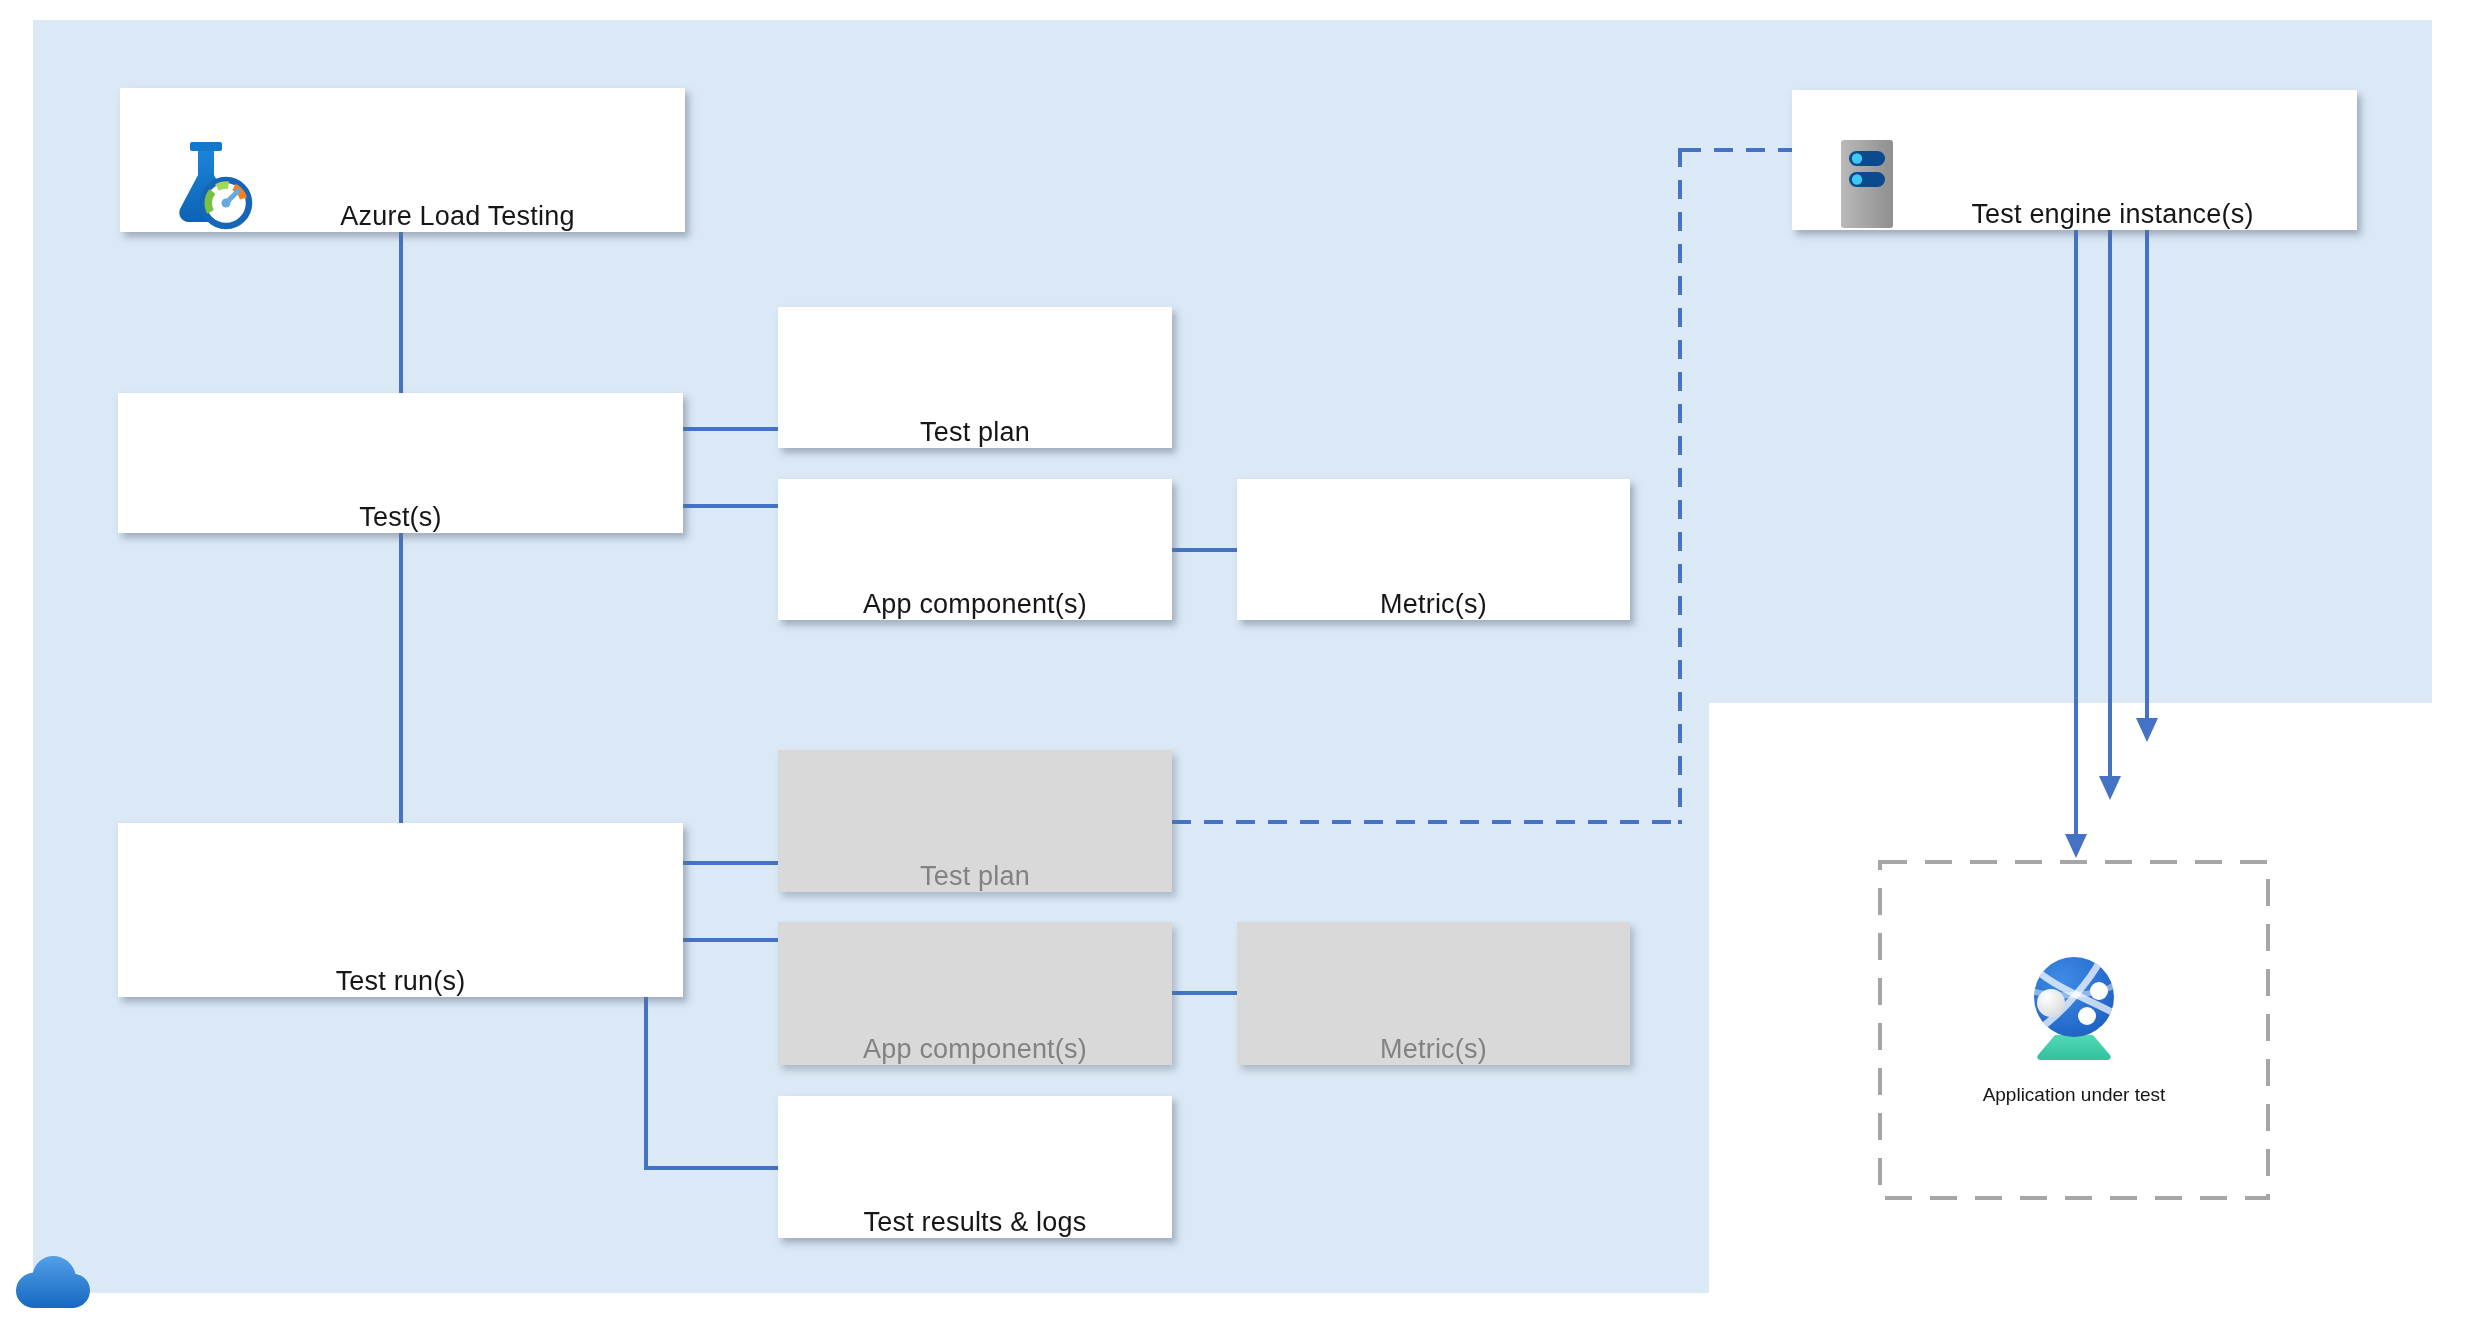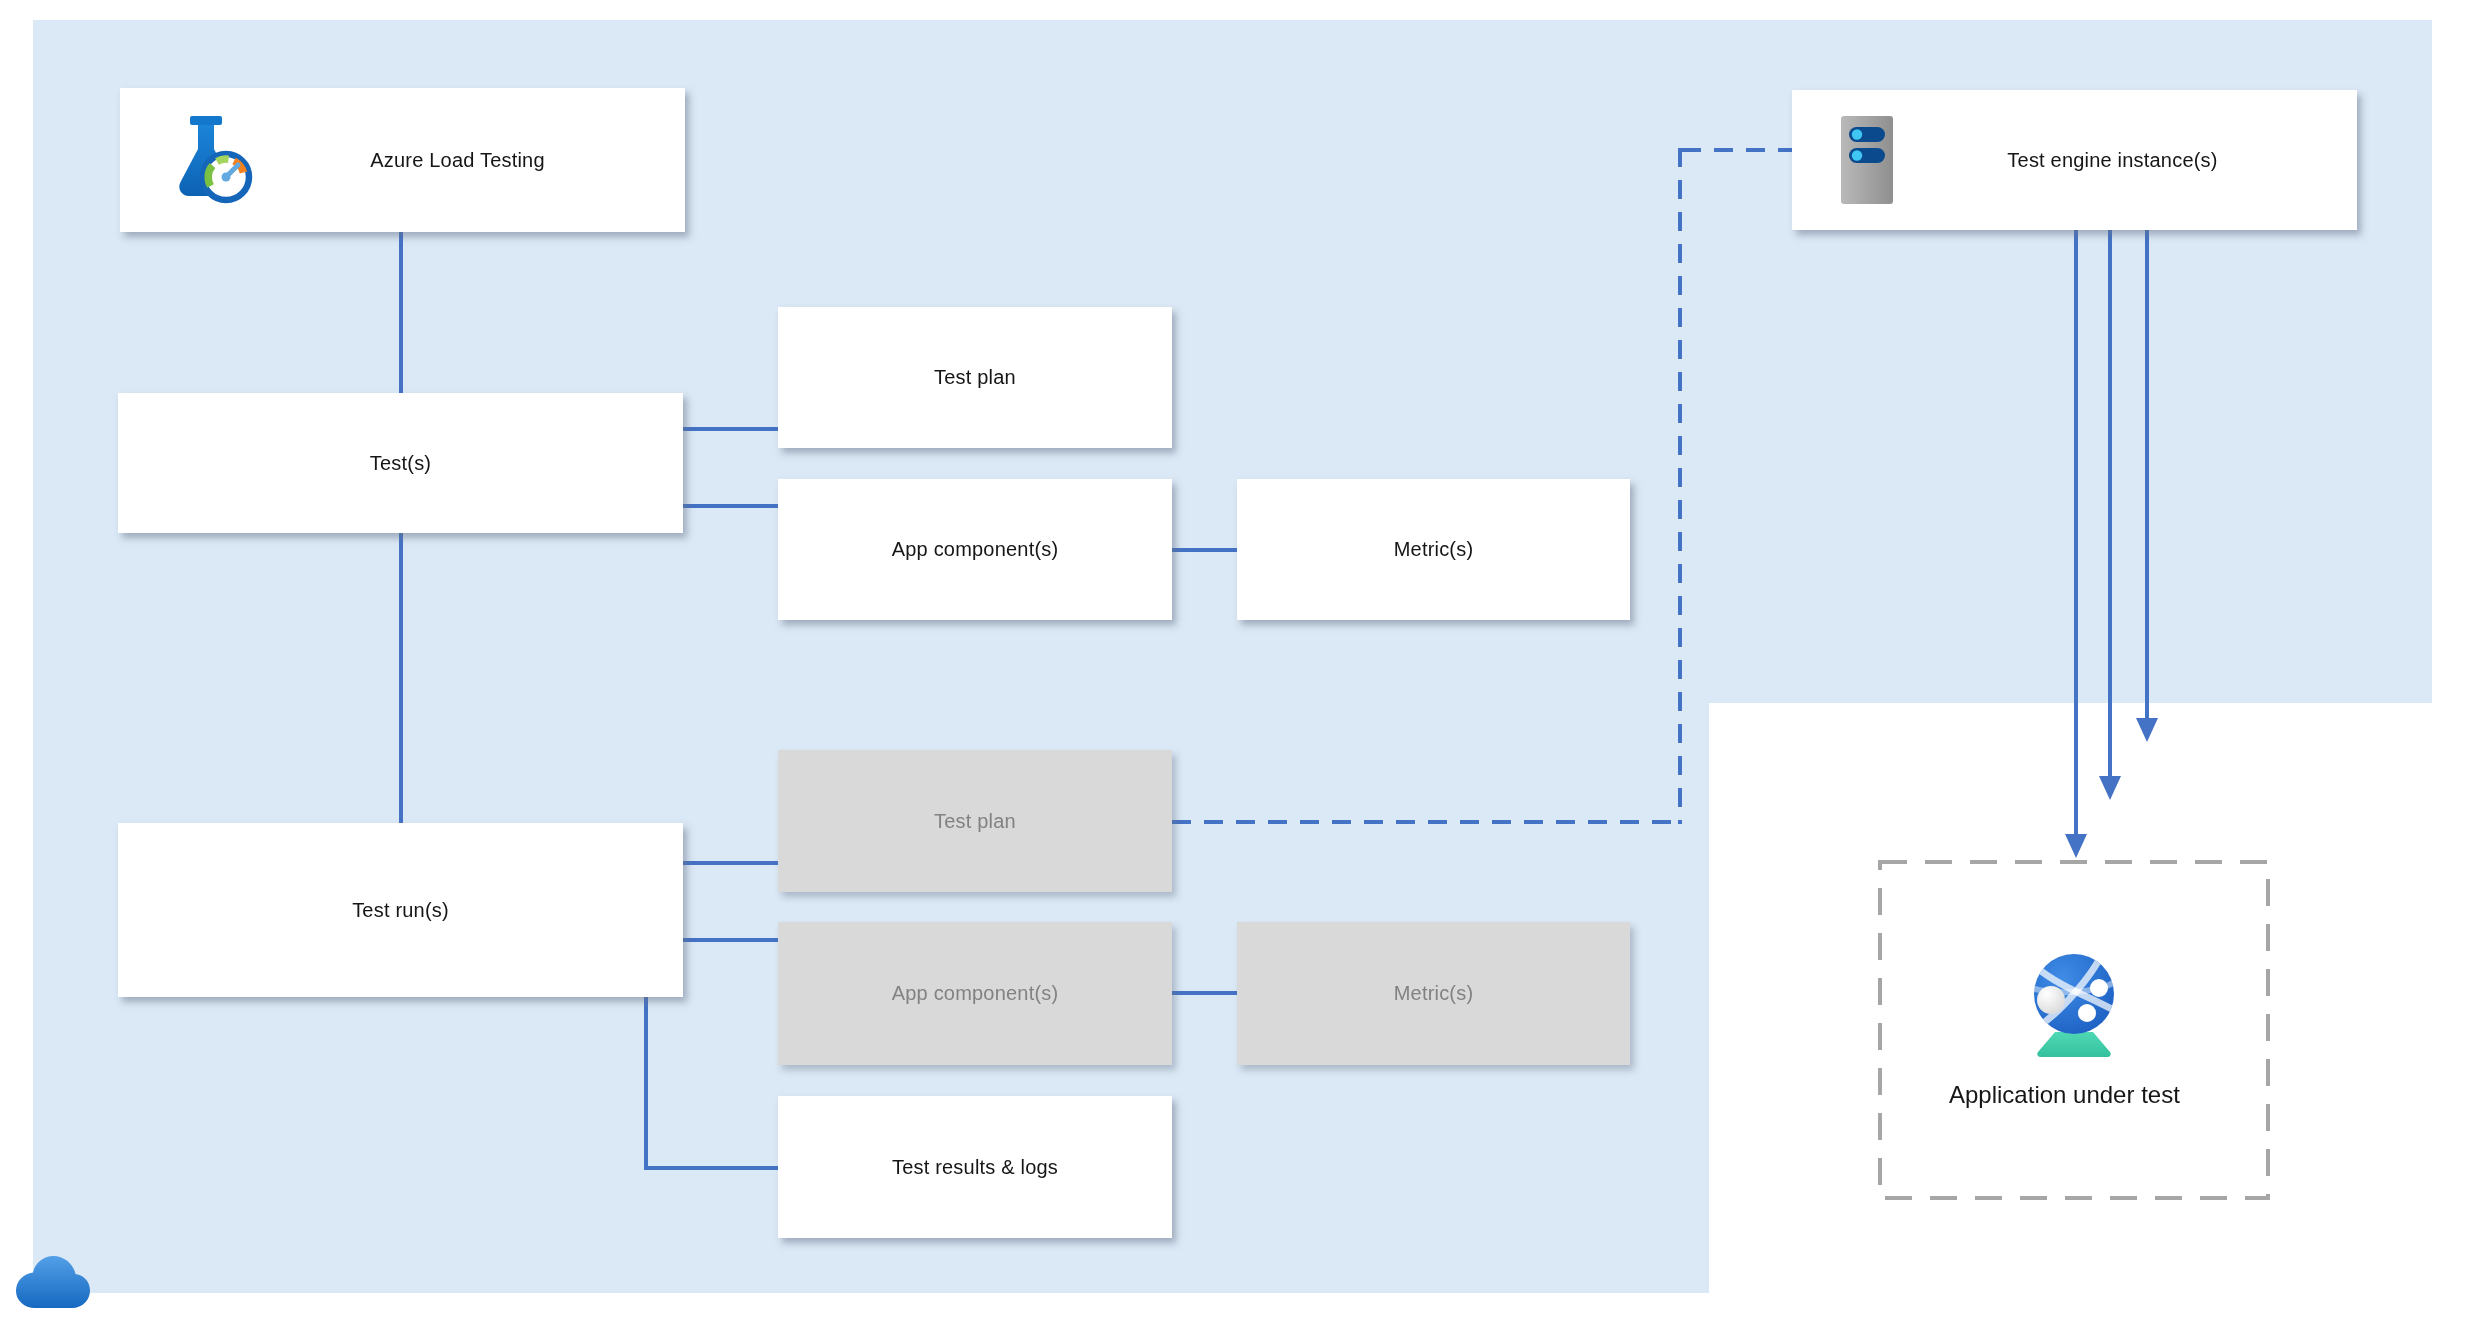--- a/index.html
+++ b/index.html
@@ -2,22 +2,22 @@
 <html><head>
 <meta charset="utf-8">
 <style>
   html,body{margin:0;padding:0;background:#ffffff;}
   .page{position:relative;width:2465px;height:1338px;background:#ffffff;overflow:hidden;
         font-family:"Liberation Sans",sans-serif;}
   .bg{position:absolute;left:33px;top:20px;width:2399px;height:1273px;background:#dbe8f5;}
   .notch{position:absolute;left:1709px;top:703px;width:756px;height:635px;background:#ffffff;}
 
   .node{position:absolute;background:#ffffff;box-shadow:4px 5px 7px rgba(100,114,135,.5);
-        display:flex;align-items:center;justify-content:center;
-        font-size:20px;color:#161616;letter-spacing:.2px;}
+        display:flex;align-items:flex-end;justify-content:center;
+        font-size:27px;color:#161616;letter-spacing:.2px;}
   .node.gray{background:#d9d9d9;color:#828282;box-shadow:4px 5px 7px rgba(100,114,135,.4);}
   .node.wide{justify-content:flex-start;}
   .node.wide .icon-wrap{margin-left:46px;flex:0 0 auto;display:flex;align-items:center;}
   .node.wide .lbl{flex:1;text-align:center;padding-right:28px;}
 
   .n-alt{left:120px;top:88px;width:565px;height:144px;}
   .n-tests{left:118px;top:393px;width:565px;height:140px;}
   .n-testruns{left:118px;top:823px;width:565px;height:174px;}
   .n-testplan{left:778px;top:307px;width:394px;height:141px;}
   .n-appcomp{left:778px;top:479px;width:394px;height:141px;}
@@ -25,21 +25,21 @@
   .n-testplan-g{left:778px;top:750px;width:394px;height:142px;}
   .n-appcomp-g{left:778px;top:922px;width:394px;height:143px;}
   .n-metrics-g{left:1237px;top:922px;width:393px;height:143px;}
   .n-results{left:778px;top:1096px;width:394px;height:142px;}
   .n-engine{left:1792px;top:90px;width:565px;height:140px;}
 
   .n-app{left:1878px;top:860px;width:392px;height:340px;background:transparent;
          position:absolute;display:flex;flex-direction:column;align-items:center;
          justify-content:center;gap:14px;}
   .n-app .dashed-rect{position:absolute;left:0;top:0;}
-  .n-app .lbl{font-size:24px;color:#161616;text-align:left;line-height:1.45;width:250px;}
+  .n-app .lbl{font-size:19px;color:#161616;text-align:center;line-height:1.45;width:250px;}
 
   .line{position:absolute;background:#4472c4;}
   .l-v1{left:399px;top:232px;width:4px;height:161px;}
   .l-v2{left:399px;top:533px;width:4px;height:290px;}
   .l-h1{left:683px;top:427px;width:95px;height:4px;}
   .l-h2{left:683px;top:504px;width:95px;height:4px;}
   .l-h3{left:1172px;top:548px;width:65px;height:4px;}
   .l-h4{left:683px;top:861px;width:95px;height:4px;}
   .l-h5{left:683px;top:938px;width:95px;height:4px;}
   .l-h6{left:1172px;top:991px;width:65px;height:4px;}

